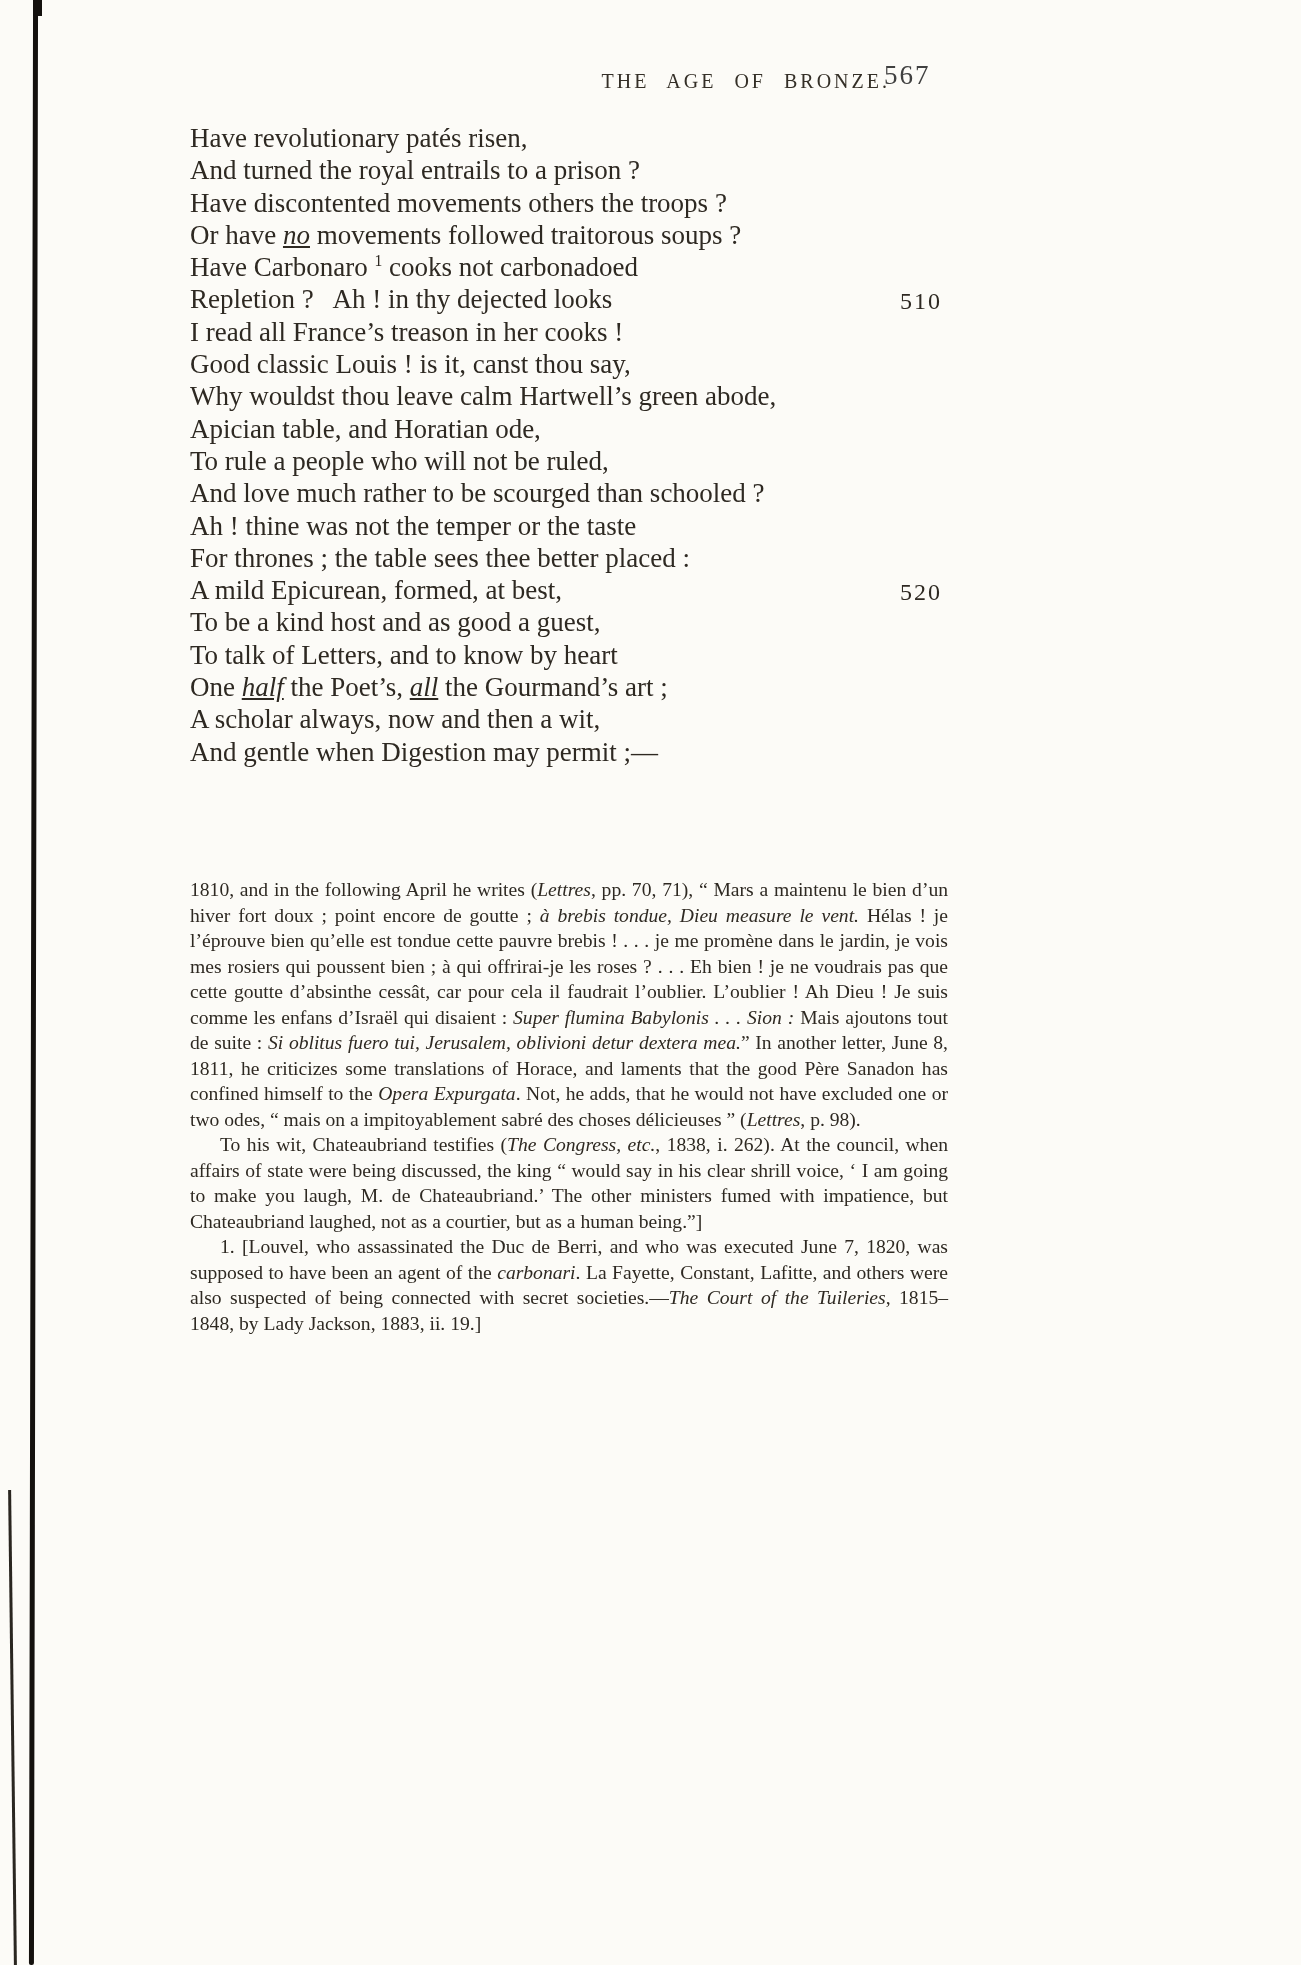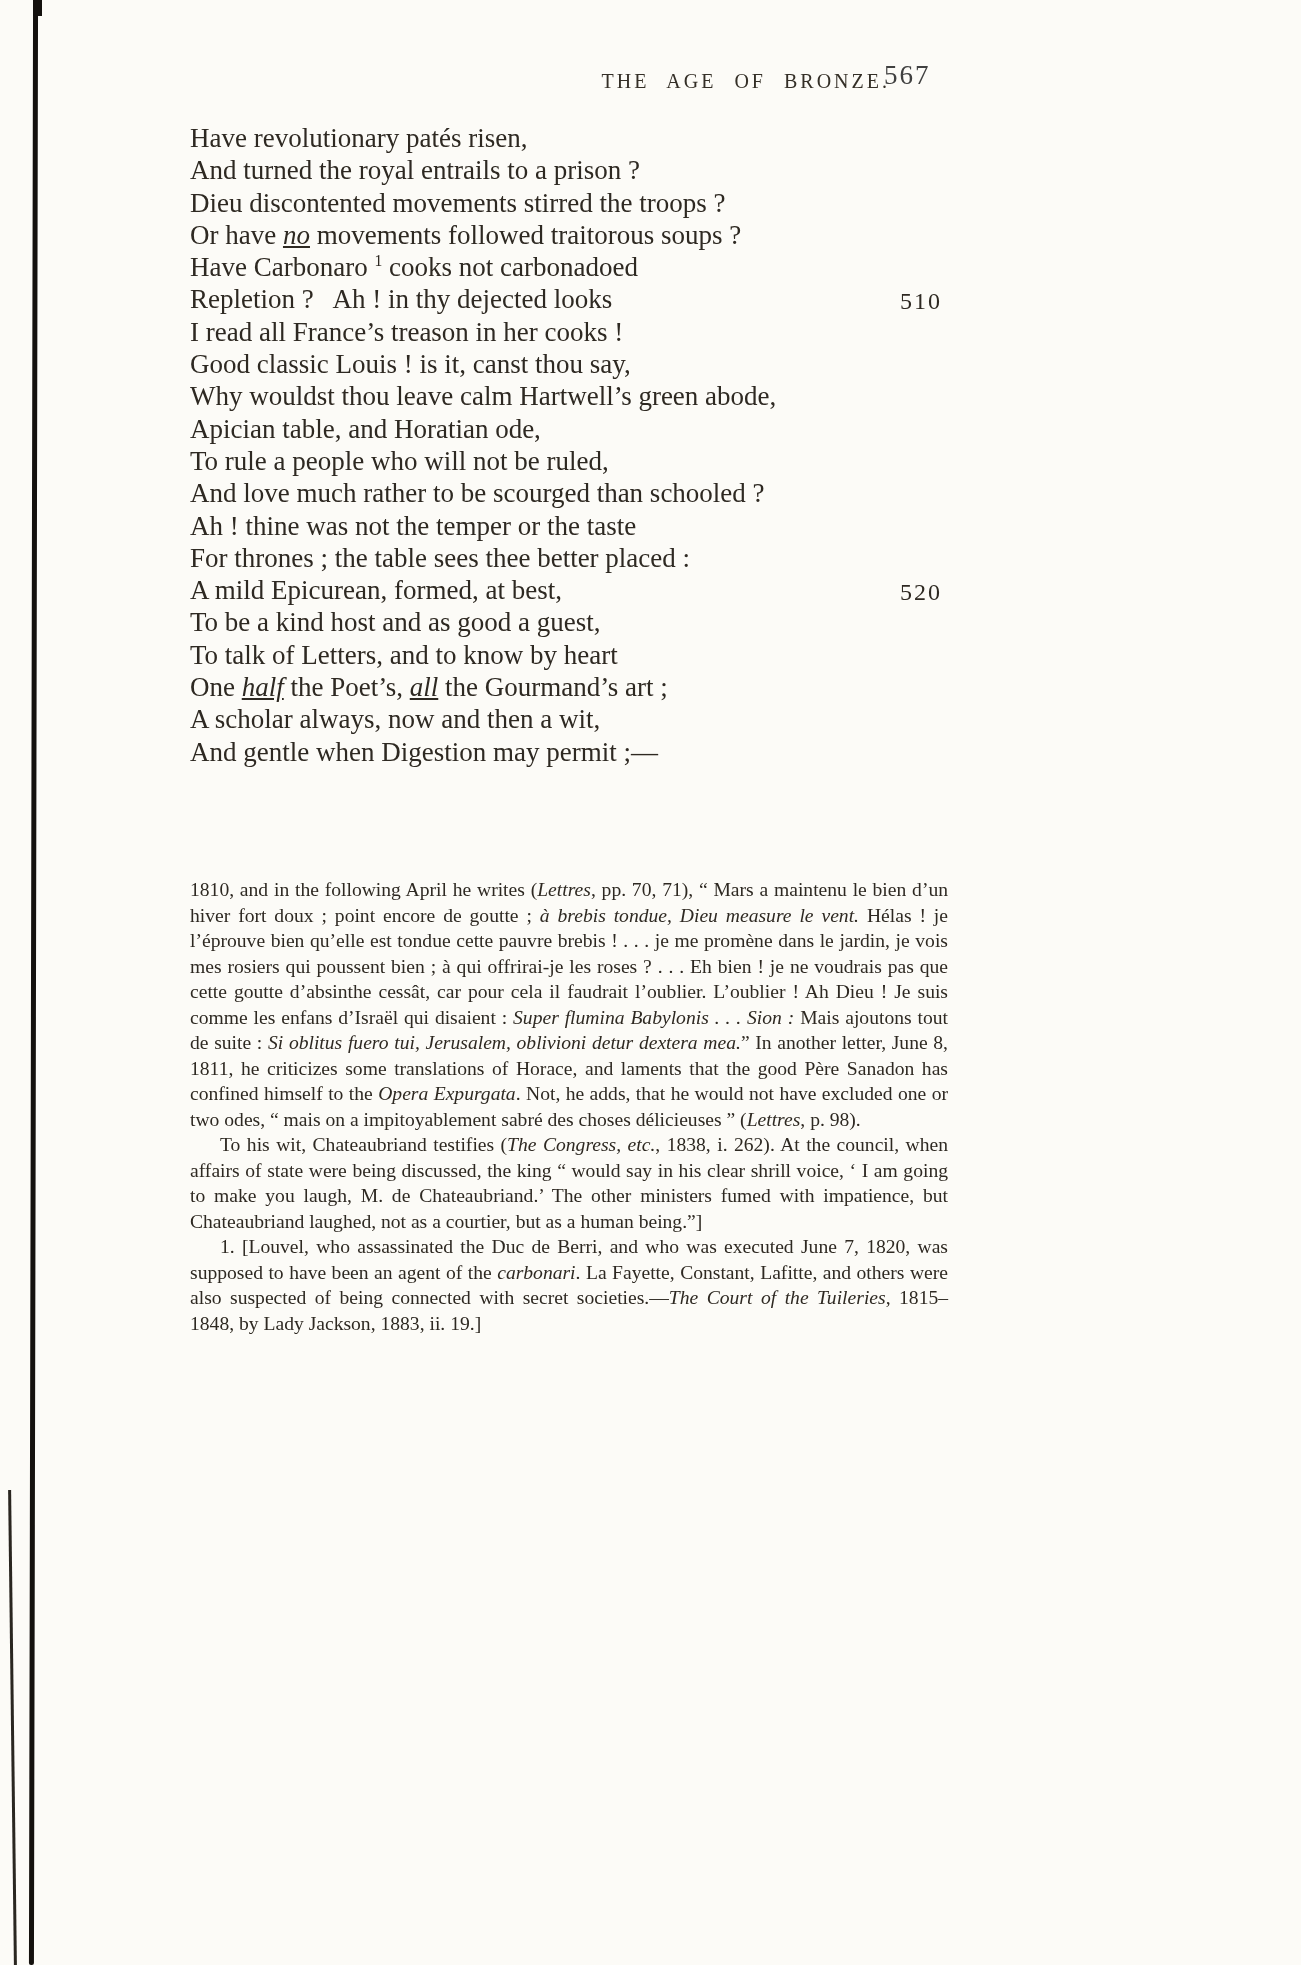--- a/index.html
+++ b/index.html
@@ -72,21 +72,21 @@
   <div class="spine-top"></div>
   <div class="spine-bottom"></div>
 
   <div class="running-head">THE AGE OF BRONZE.</div>
 
   <div class="page-number">567</div>
 
   <div class="poem">
       <div class="poem-line"><span><span>Have revolutionary patés risen,</span></span></div>
       <div class="poem-line"><span><span>And turned the royal entrails to a prison ?</span></span></div>
-      <div class="poem-line"><span><span>Dieu discontented movements stirred the troops ?</span></span></div>
+      <div class="poem-line"><span><span>Have discontented movements others the troops ?</span></span></div>
       <div class="poem-line"><span><span>Or have </span><i>no</i><span> movements followed traitorous soups ?</span></span></div>
       <div class="poem-line"><span><span>Have Carbonaro </span><sup>1</sup><span> cooks not carbonadoed</span></span></div>
       <div class="poem-line"><span><span>Repletion ?   Ah ! in thy dejected looks</span></span><span class="line-number">510</span></div>
       <div class="poem-line"><span><span>I read all France’s treason in her cooks !</span></span></div>
       <div class="poem-line"><span><span>Good classic Louis ! is it, canst thou say,</span></span></div>
       <div class="poem-line"><span><span>Why wouldst thou leave calm Hartwell’s green abode,</span></span></div>
       <div class="poem-line"><span><span>Apician table, and Horatian ode,</span></span></div>
       <div class="poem-line"><span><span>To rule a people who will not be ruled,</span></span></div>
       <div class="poem-line"><span><span>And love much rather to be scourged than schooled ?</span></span></div>
       <div class="poem-line"><span><span>Ah ! thine was not the temper or the taste</span></span></div>

